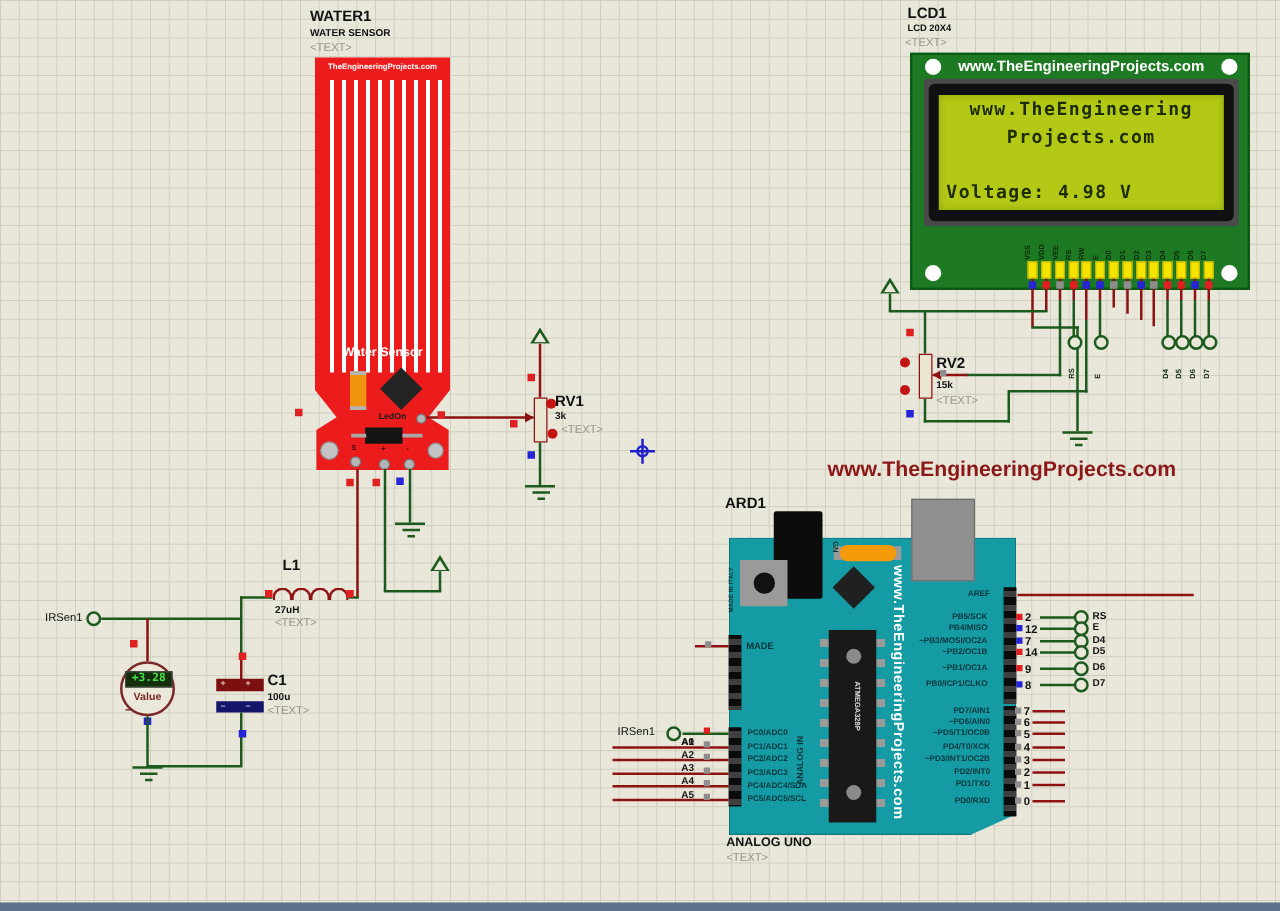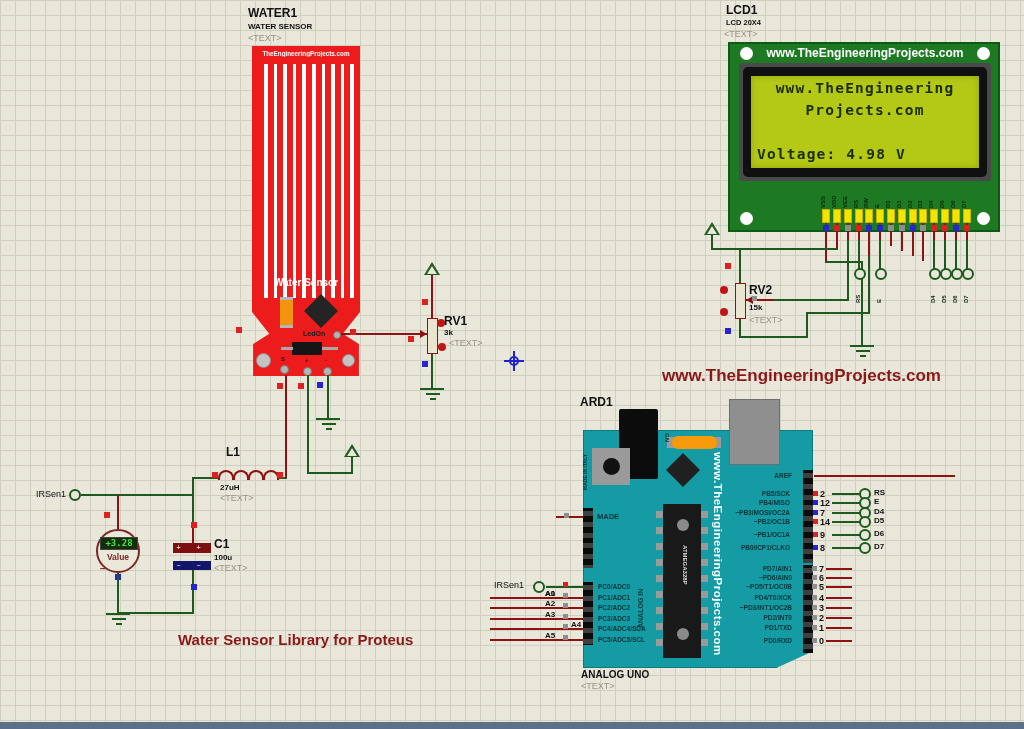--- a/index.html
+++ b/index.html
@@ -134,21 +134,20 @@
   <div class="ab" style="left:96px;top:529px;width:44px;height:44px;border:2px solid #7a2828;border-radius:50%;background:#eae8d8;box-sizing:border-box"></div>
   <div class="ab" style="left:100px;top:537px;width:38px;height:13px;background:#11300a;border:1px solid #444;box-sizing:border-box;color:#4ce04c;font-family:'DejaVu Sans Mono',monospace;font-size:9px;font-weight:bold;text-align:center;line-height:11px">+3.28</div>
   <div class="ab" style="left:99px;top:552px;width:38px;text-align:center;font-size:8.5px;font-weight:bold;color:#7a2828">Value</div>
   <div class="ab" style="left:100px;top:563px;font-size:10px;font-weight:bold;color:#7a2828">−</div>
   <div class="sq blue" style="left:115px;top:574px"></div>
   <div class="g" style="left:117px;top:573px;width:2px;height:39px"></div>
   <div class="g" style="left:117px;top:612px;width:77px;height:2px"></div>
   <div class="gnd" style="left:105px;top:613px"></div>
 
   <div class="lb" style="left:662px;top:366px;font-size:17px;color:#8c1717">www.TheEngineeringProjects.com</div>
-  <div class="lb" style="left:178px;top:631px;font-size:15px;color:#8c1717">Water Sensor Library for Proteus</div>
 
   <div class="lb" style="left:580px;top:395px;font-size:12px">ARD1</div>
   <div class="ab" style="left:583px;top:430px;width:230px;height:238px;background:#149ba3;clip-path:polygon(0 0,100% 0,100% 93%,84% 100%,0 100%);box-shadow:inset 0 0 0 1px #0d7a80"></div>
   <div class="ab" style="left:619px;top:409px;width:39px;height:70px;background:#0c0c0c;border-radius:2px"></div>
   <div class="ab" style="left:729px;top:399px;width:51px;height:66px;background:#8f8f8f;border:1px solid #6e6e6e;box-sizing:border-box"></div>
   <div class="ab" style="left:592px;top:448px;width:38px;height:37px;background:#9a9a9a"></div>
   <div class="ab" style="left:603px;top:458px;width:17px;height:17px;border-radius:50%;background:#111"></div>
   <div class="ab vu" style="left:583px;top:446px;width:9px;height:44px;font-size:5px;color:#09343a;font-weight:bold">MADE IN ITALY</div>
   <div class="ab" style="left:667px;top:437px;width:7px;height:11px;background:#9a9a9a"></div>
   <div class="ab" style="left:714px;top:437px;width:7px;height:11px;background:#9a9a9a"></div>
@@ -181,21 +180,21 @@
   <div class="g" style="left:546px;top:586px;width:37px;height:2px"></div>
   <div class="r" style="left:490px;top:597px;width:93px;height:2px"></div>
   <div class="r" style="left:490px;top:607px;width:93px;height:2px"></div>
   <div class="r" style="left:490px;top:618px;width:93px;height:2px"></div>
   <div class="r" style="left:490px;top:628px;width:93px;height:2px"></div>
   <div class="r" style="left:490px;top:639px;width:93px;height:2px"></div>
   <div class="lb" style="left:545px;top:589px;font-size:8px">A0</div>
   <div class="lb" style="left:545px;top:589px;font-size:8px">A1</div>
   <div class="lb" style="left:545px;top:599px;font-size:8px">A2</div>
   <div class="lb" style="left:545px;top:610px;font-size:8px">A3</div>
-  <div class="lb" style="left:571px;top:620px;font-size:8px">A4</div>
+  <div class="lb" style="left:545px;top:620px;font-size:8px">A4</div>
   <div class="lb" style="left:545px;top:631px;font-size:8px">A5</div>
   <div class="sq red" style="left:563px;top:582px;width:5px;height:5px"></div>
   <div class="sq gray" style="left:563px;top:593px;width:5px;height:5px"></div>
   <div class="sq gray" style="left:563px;top:603px;width:5px;height:5px"></div>
   <div class="sq gray" style="left:563px;top:614px;width:5px;height:5px"></div>
   <div class="sq gray" style="left:563px;top:624px;width:5px;height:5px"></div>
   <div class="sq gray" style="left:563px;top:635px;width:5px;height:5px"></div>
   <div class="term" style="left:533px;top:581px"></div>
   <div class="lb" style="left:494px;top:580px;font-size:9px;font-weight:normal">IRSen1</div>
 

